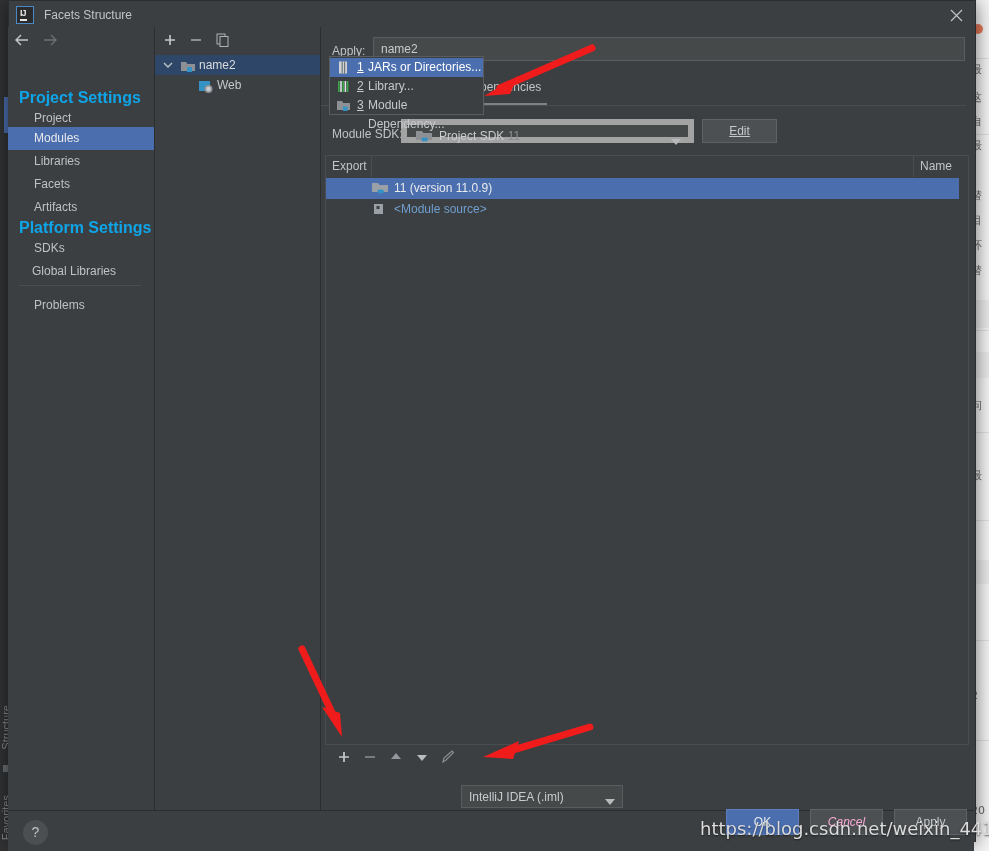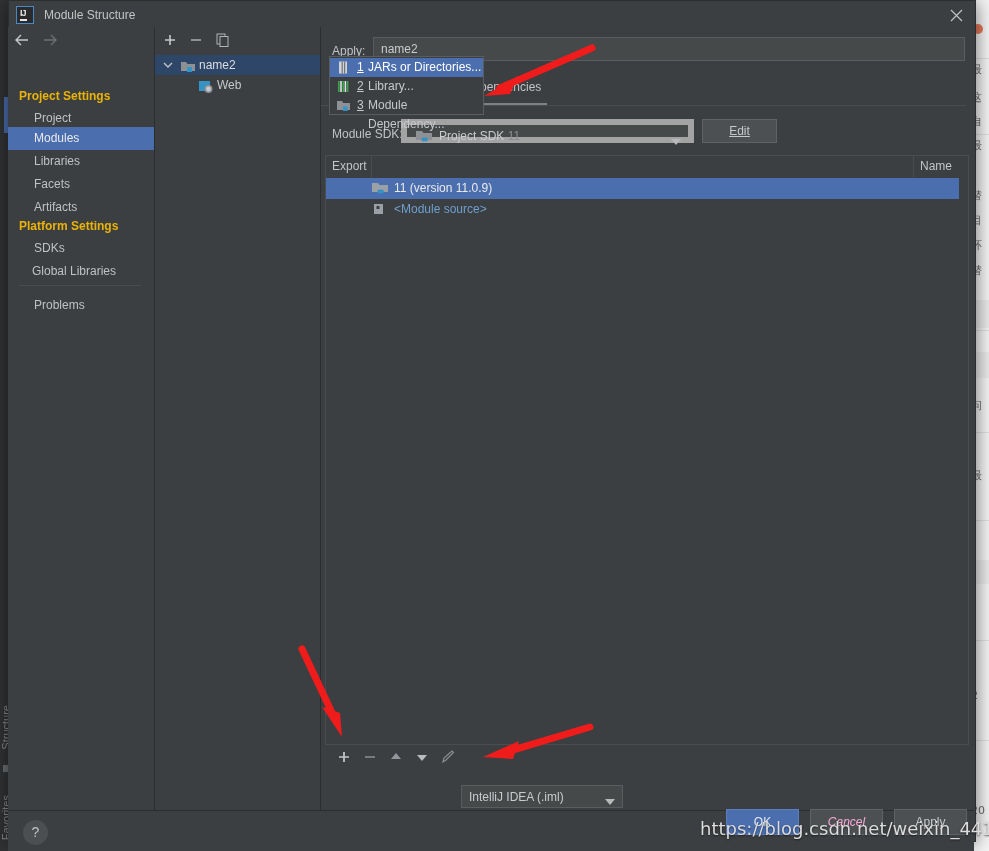--- a/index.html
+++ b/index.html
@@ -50,21 +50,21 @@
   #close-btn{position:absolute;left:935px;top:3px;width:24px;height:22px;cursor:default;}
   #close-btn svg{position:absolute;left:6px;top:5px;}
 
   
   #left-panel{position:absolute;left:8px;top:27px;width:146px;height:783px;background:#3c3f41;
               border-right:1px solid #2b2d2e;}
   #nav-arrows{position:absolute;left:0;top:0;width:146px;height:29px;}
   .nav-arrow{position:absolute;top:5px;width:22px;height:20px;cursor:default;}
   #nav-back{left:6px;}
   #nav-fwd{left:33px;}
-  .grp-header{position:absolute;left:11px;color:#eab308;font-size:12px;font-weight:bold;}
+  .grp-header{position:absolute;left:11px;color:#0ea5e9;font-size:16px;font-weight:bold;}
   .nav-item{position:absolute;left:0;width:146px;height:23px;line-height:23px;color:#bfc1c3;font-size:12px;
             padding-left:26px;box-sizing:border-box;cursor:default;}
   .nav-item.sel{background:#4b6eaf;color:#e9eaec;}
   #nav-divider{position:absolute;left:11px;top:258px;width:122px;height:1px;background:#4a4d4f;}
 
   
   #tree-panel{position:absolute;left:155px;top:27px;width:165px;height:783px;background:#3c3f41;
               border-right:1px solid #2b2d2e;}
   #tree-toolbar{position:absolute;left:0;top:0;width:165px;height:28px;border-bottom:1px solid #4a4d4f;}
   .tb-btn{position:absolute;top:4px;width:22px;height:20px;cursor:default;}
@@ -193,21 +193,21 @@
   <div class="cjk" style="top:805px;">20</div>
 </div>
 
 <div id="dialog">
 
   <div id="titlebar">
     <div id="app-icon">
       <span class="ij">IJ</span>
         <span class="bar"></span>
     </div>
-    <div id="dlg-title">Module Structure</div>
+    <div id="dlg-title">Facets Structure</div>
     <div id="close-btn">
       <svg width="13" height="13" viewBox="0 0 13 13">
           <path d="M1 1 L12 12 M12 1 L1 12" stroke="#c0c2c4" stroke-width="1.2" fill="none"></path>
         </svg>
     </div>
   </div>
 </div>
 
 <div id="left-panel">
   <div id="nav-arrows">

